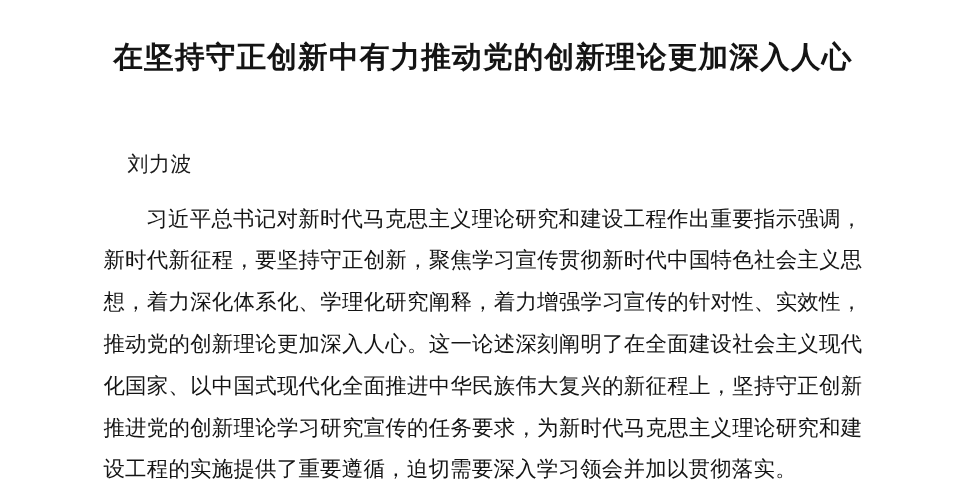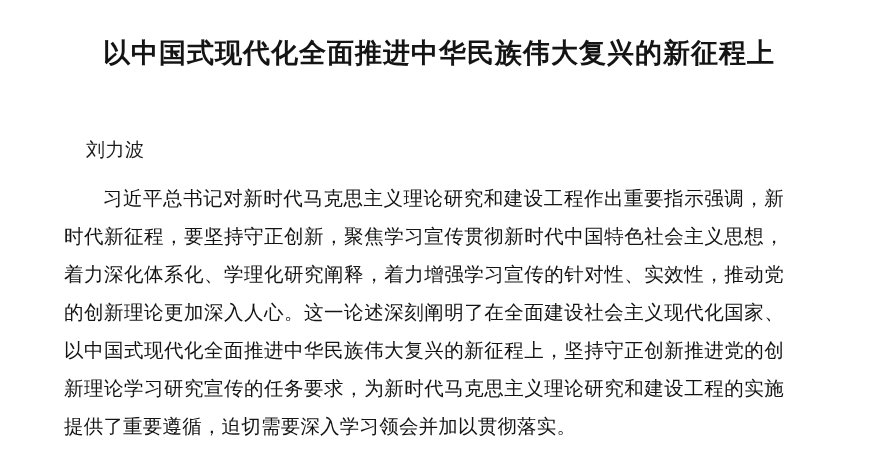--- a/index.html
+++ b/index.html
@@ -25,21 +25,21 @@
     padding: 34px 60px 0 60px;
     text-align: center;
     font-family: "DejaVu Sans", "Liberation Sans", sans-serif;
     font-size: 27px;
     font-weight: bold;
     letter-spacing: 1px;
     color: #141414;
     line-height: 1.4;
   }
   .body-block {
-    padding: 62px 78px 0 48px;
+    padding: 62px 78px 0 78px;
   }
   .author {
     font-size: 19px;
     line-height: 1.6;
     text-indent: 2em;
     margin: 0 0 14px 0;
     color: #1a1a1a;
     font-family: "DejaVu Sans", "Liberation Sans", sans-serif;
     letter-spacing: 0.5px;
   }
@@ -53,21 +53,21 @@
     color: #141414;
     font-family: "DejaVu Sans", "Liberation Sans", sans-serif;
     letter-spacing: 0.2px;
   }
 </style>
 </head>
 <body>
 
 <div class="page">
 
-  <h1 class="title">以中国式现代化全面推进中华民族伟大复兴的新征程上</h1>
+  <h1 class="title">在坚持守正创新中有力推动党的创新理论更加深入人心</h1>
 
   <div class="body-block">
     <p class="author">刘力波</p>
 
     <p class="para">习近平总书记对新时代马克思主义理论研究和建设工程作出重要指示强调，新时代新征程，要坚持守正创新，聚焦学习宣传贯彻新时代中国特色社会主义思想，着力深化体系化、学理化研究阐释，着力增强学习宣传的针对性、实效性，推动党的创新理论更加深入人心。这一论述深刻阐明了在全面建设社会主义现代化国家、以中国式现代化全面推进中华民族伟大复兴的新征程上，坚持守正创新推进党的创新理论学习研究宣传的任务要求，为新时代马克思主义理论研究和建设工程的实施提供了重要遵循，迫切需要深入学习领会并加以贯彻落实。</p>
   </div>
 
 </div>
 
 </body></html>

